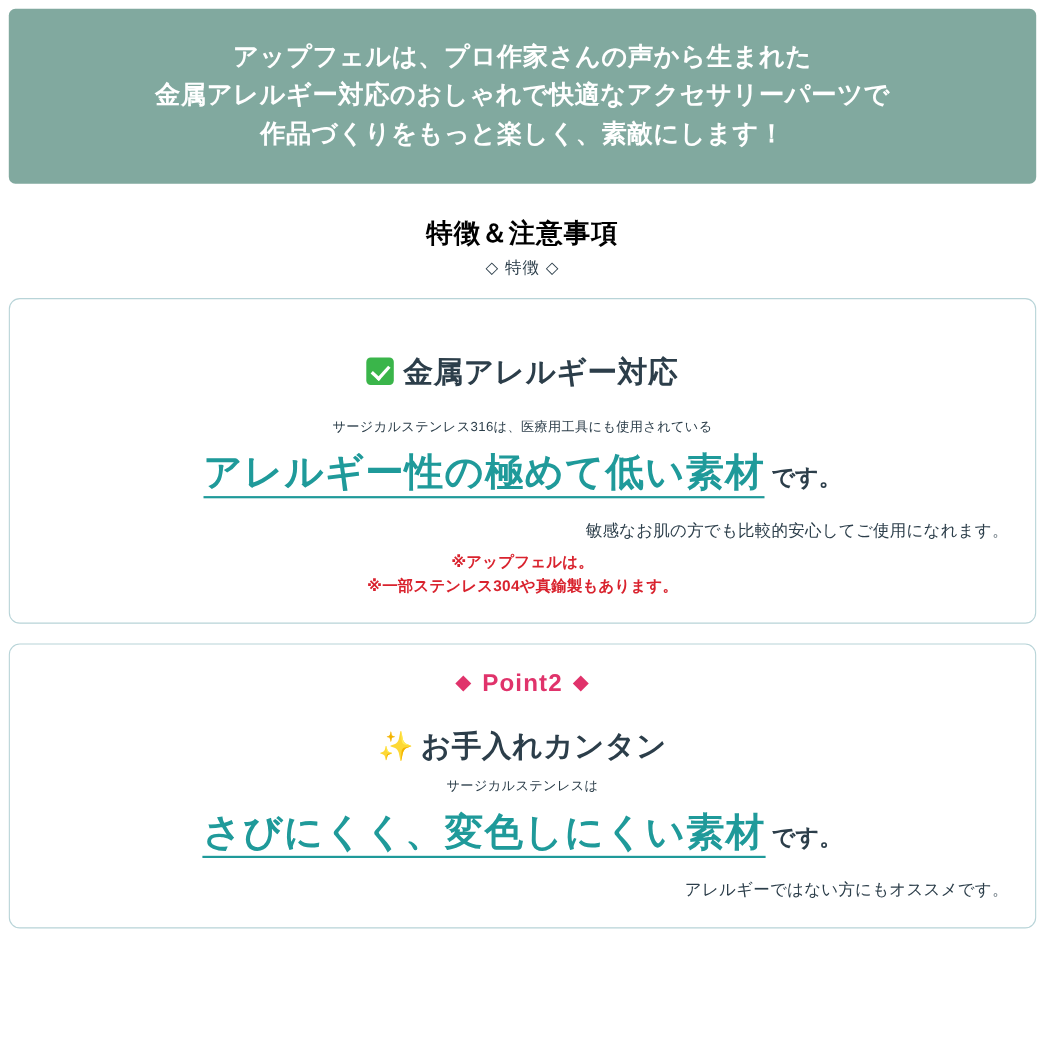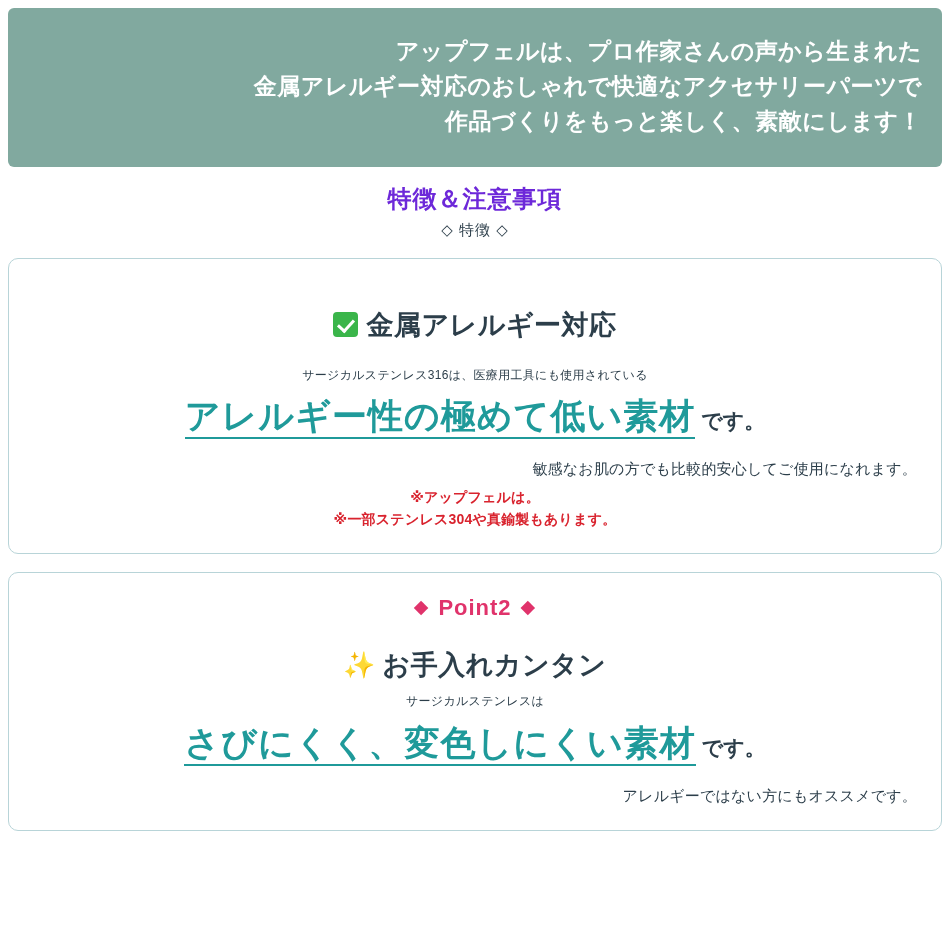--- a/index.html
+++ b/index.html
@@ -28,30 +28,29 @@
     border-radius: 6px;
     padding: 26px 20px 28px 20px;
     text-align: center;
   }
   .hero-line {
     color: #ffffff;
     font-size: 23px;
     font-weight: bold;
     line-height: 1.52;
     letter-spacing: 0.5px;
-    text-align: right;
   }
 
   
   .section-title {
     text-align: center;
     font-size: 24px;
     font-weight: bold;
-    color: #6d28d9;
-    margin-top: 16px;
+    color: #000000;
+    margin-top: 29px;
     letter-spacing: 1px;
   }
   .section-sub {
     text-align: center;
     font-size: 15px;
     color: #2c3e4a;
     margin-top: 6px;
     letter-spacing: 1px;
   }
 

